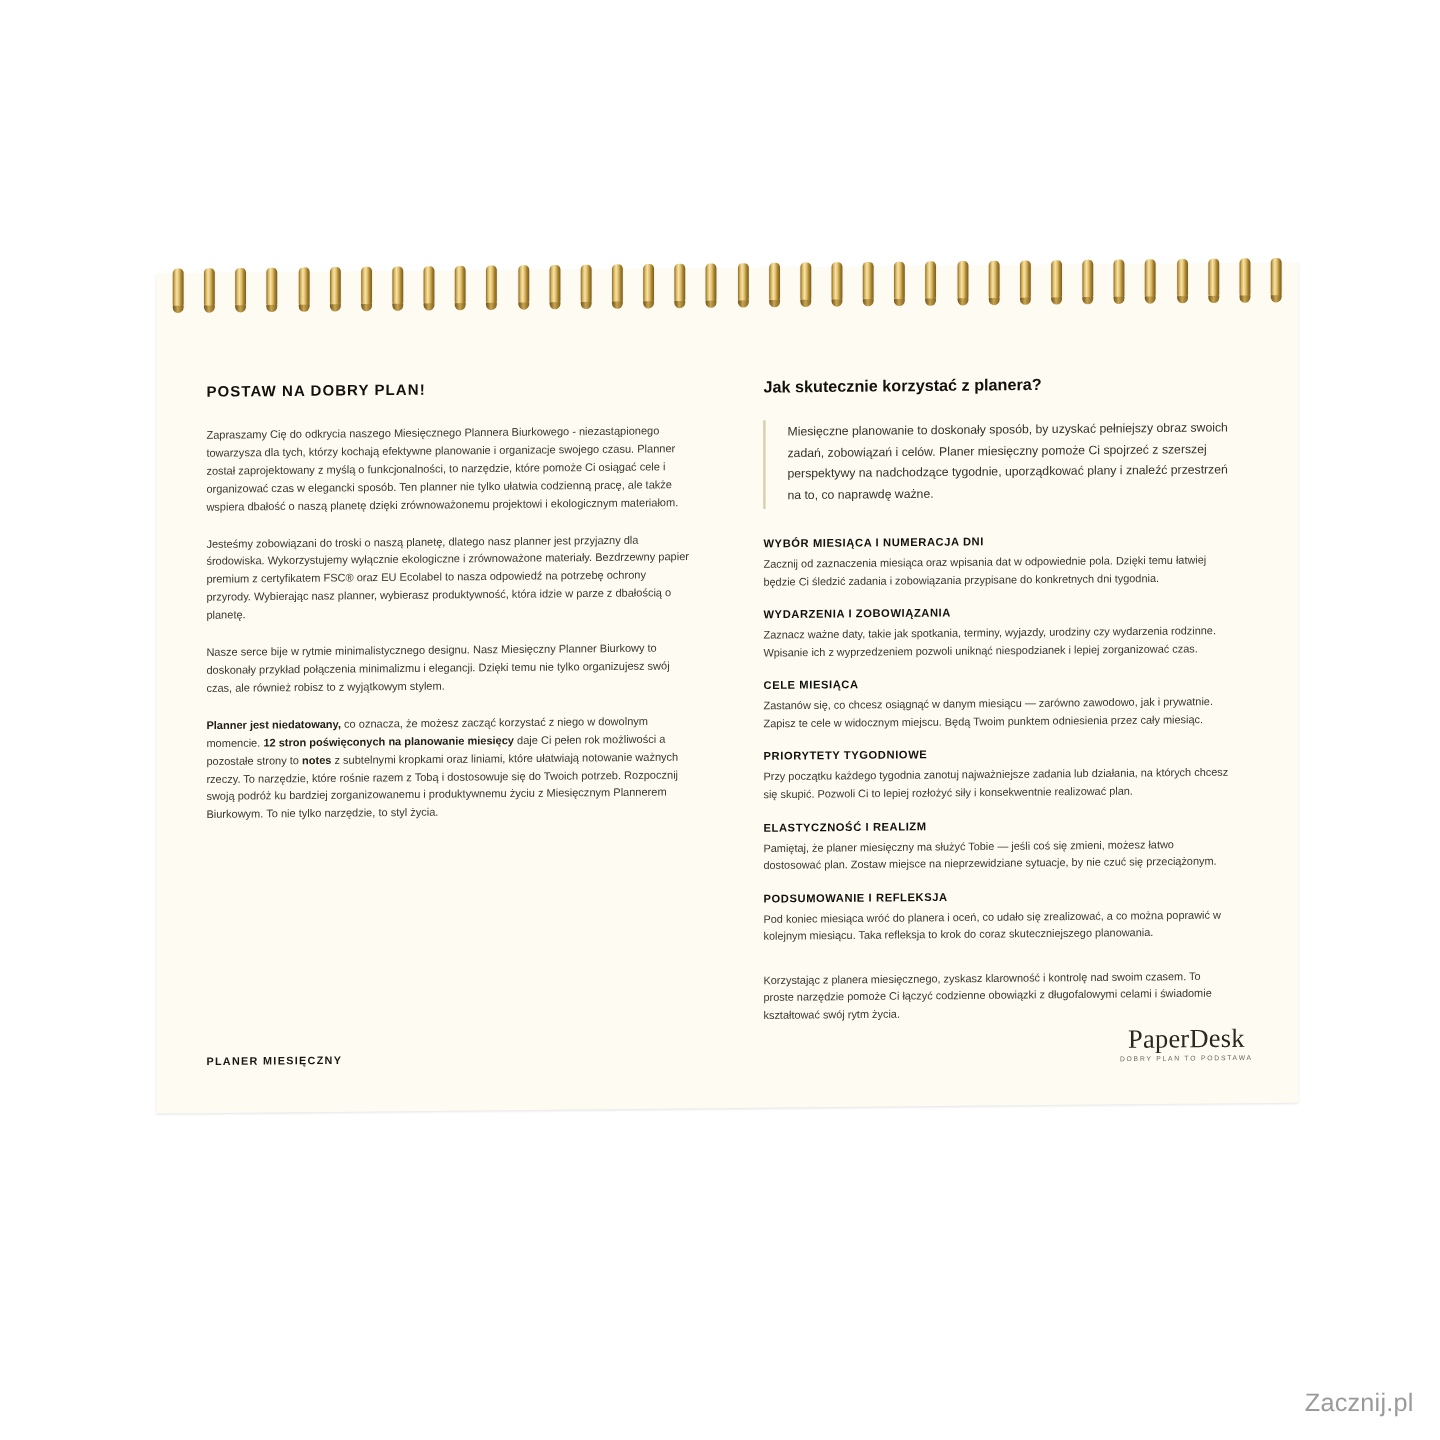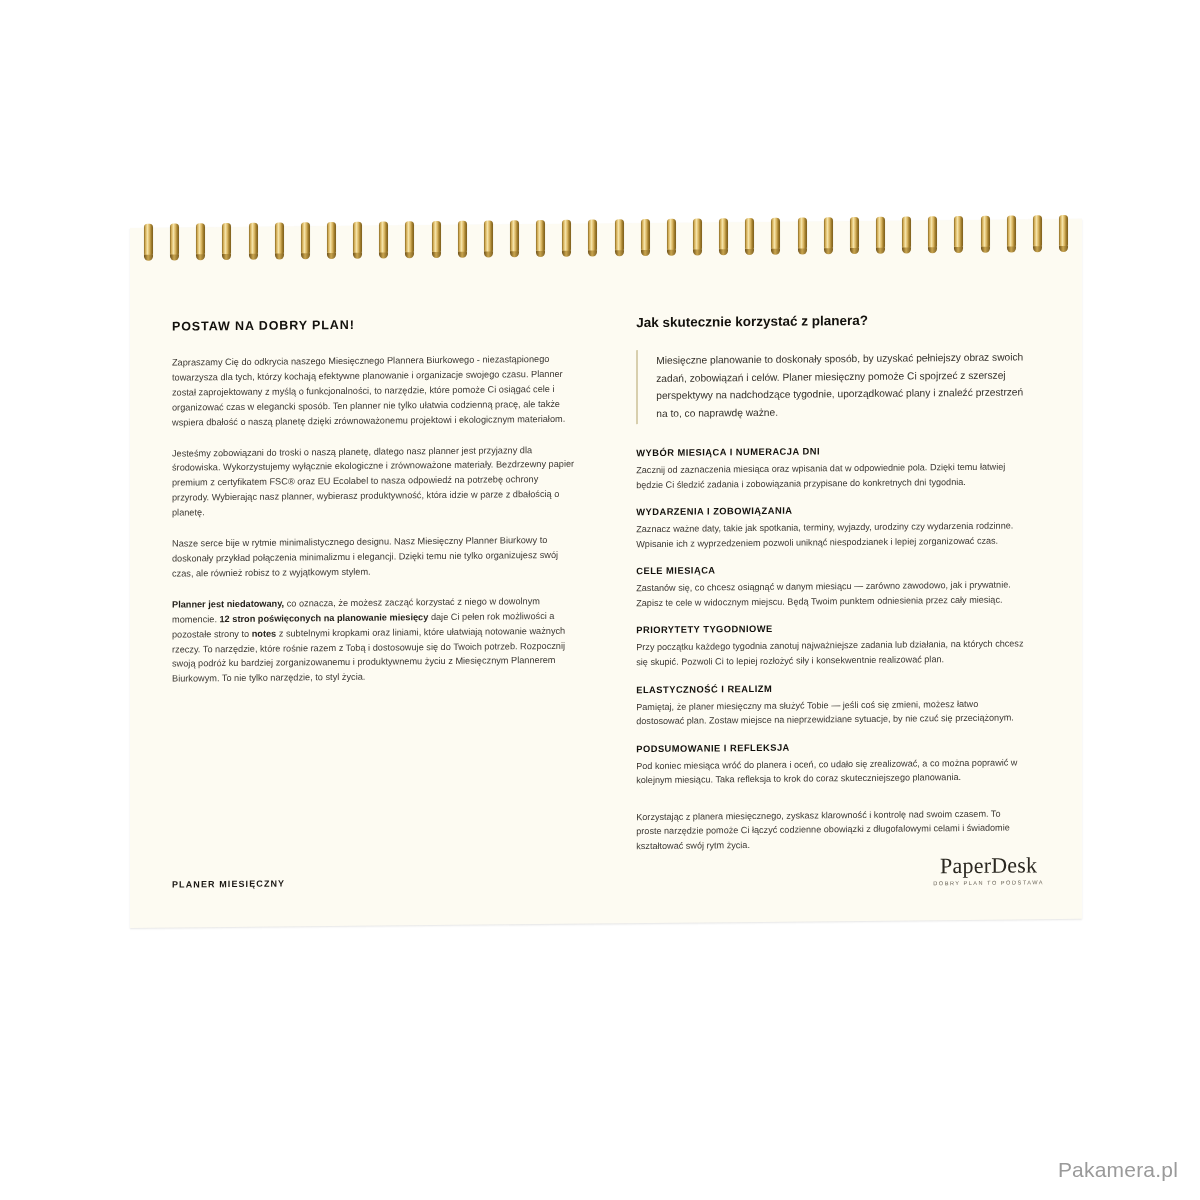--- a/index.html
+++ b/index.html
@@ -283,13 +283,13 @@
 
   <div class="footer-left">PLANER MIESIĘCZNY</div>
 
   <div class="brand">
     <div class="brand-name">PaperDesk</div>
     <div class="brand-tag">DOBRY PLAN TO PODSTAWA</div>
   </div>
 
 </div>
 
-<div id="watermark">Pakamera.pl</div>
+<div id="watermark">Zacznij.pl</div>
 
 </body></html>

